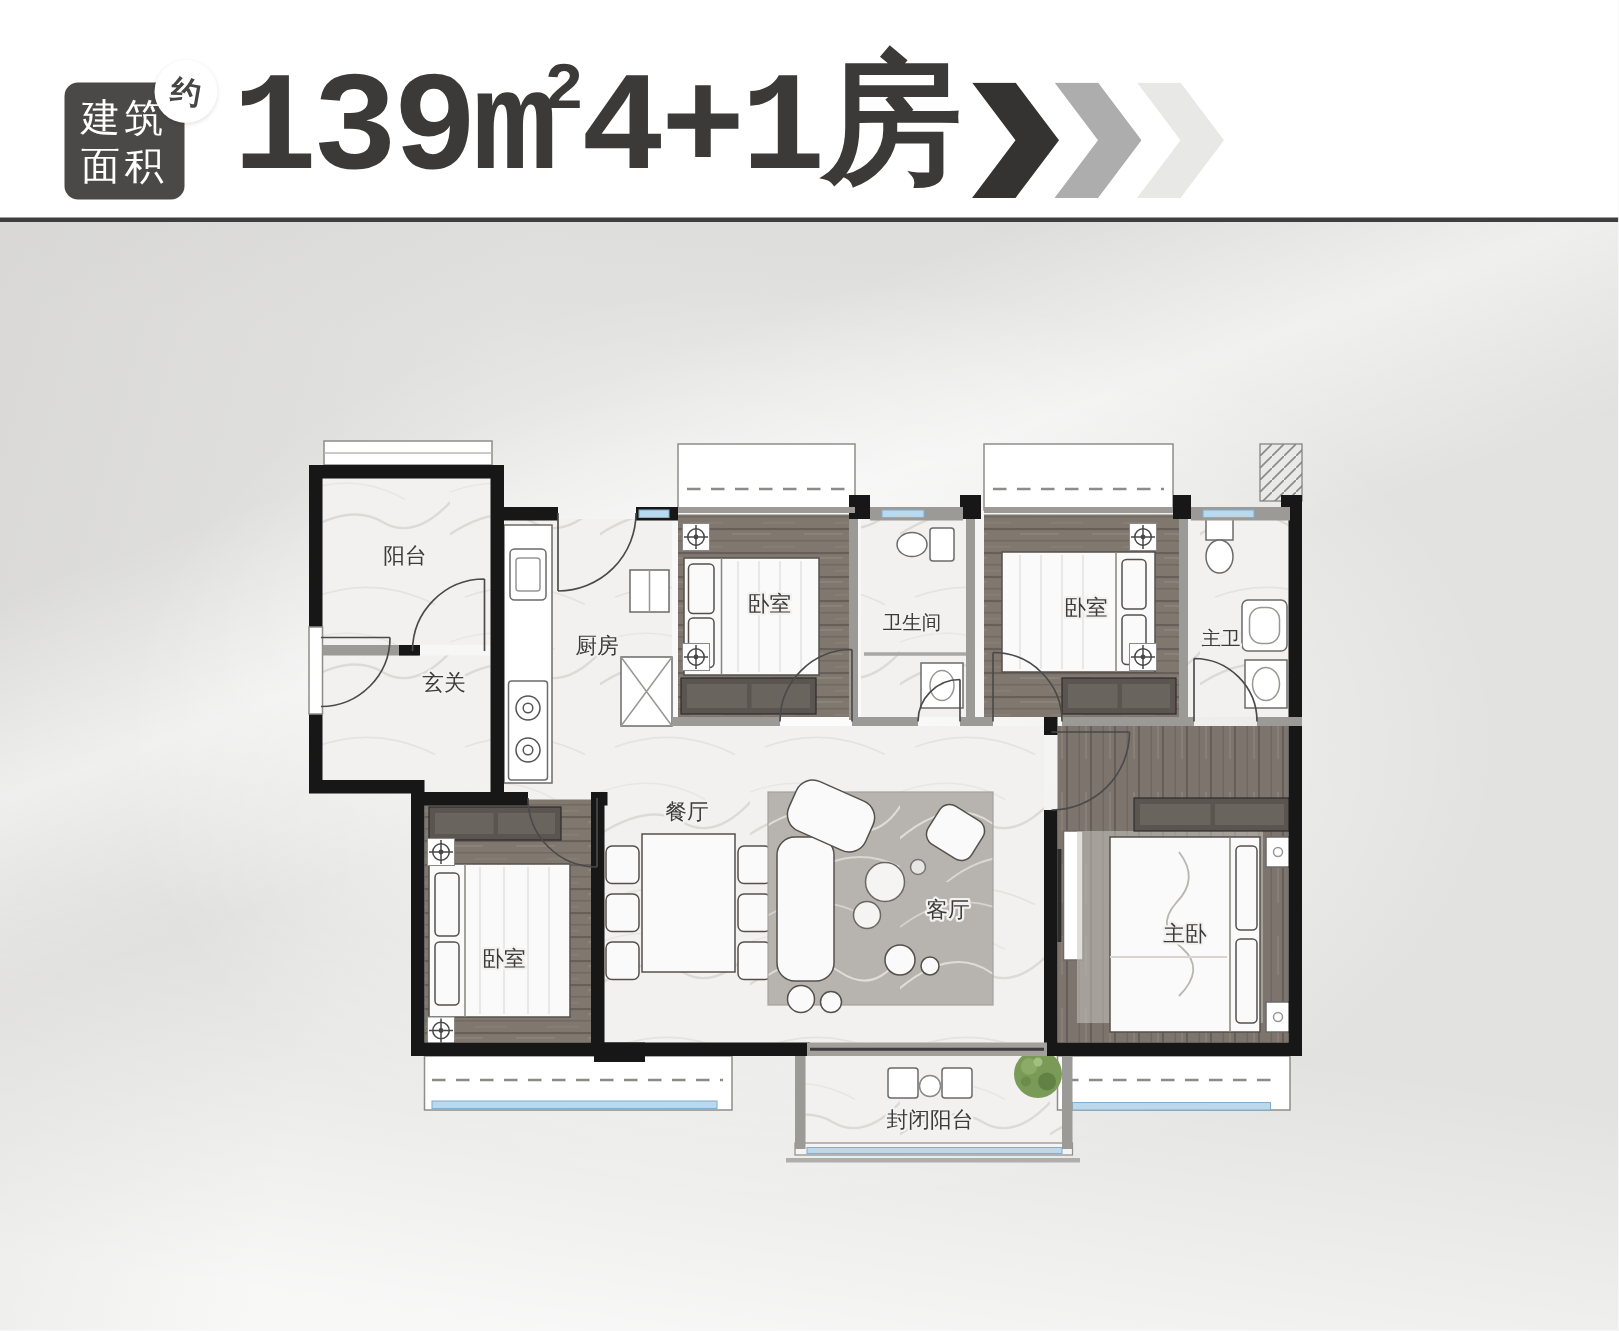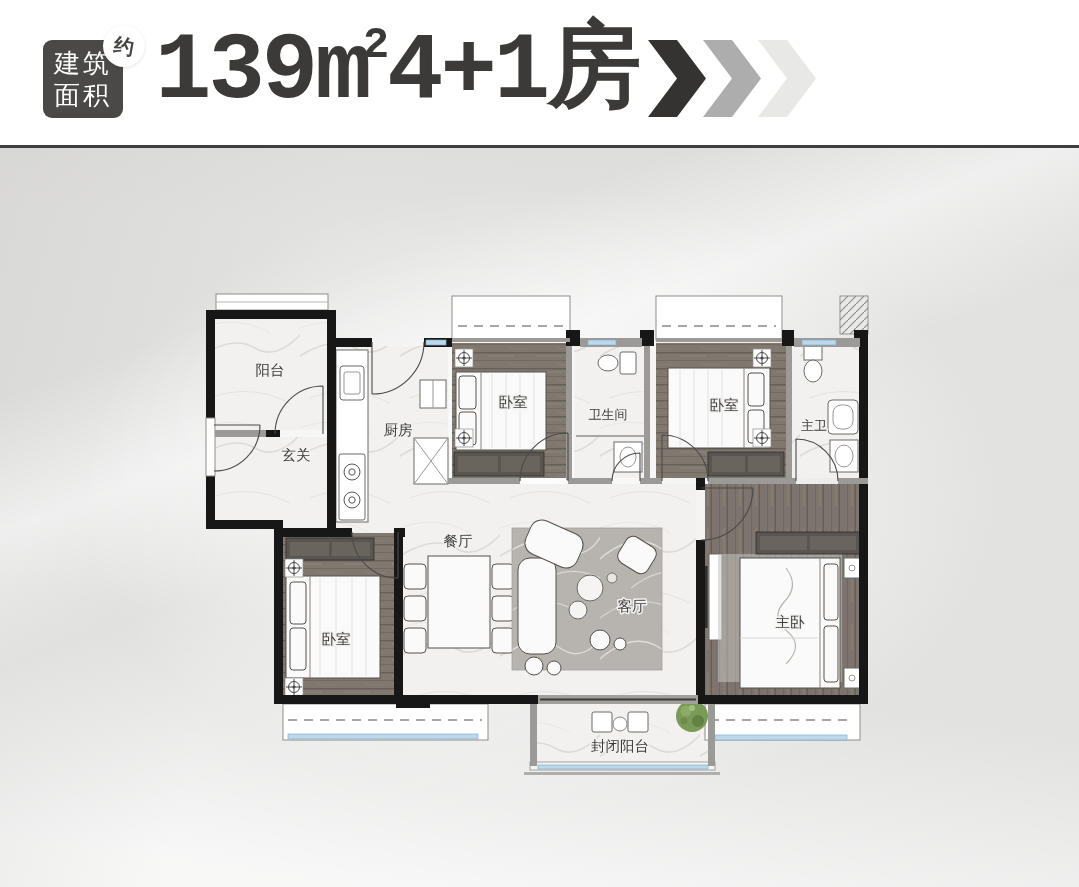--- a/index.html
+++ b/index.html
@@ -1,20 +1,20 @@
 <!DOCTYPE html>
 <html><head>
 <meta charset="utf-8">
 <style>
   html,body{margin:0;padding:0;background:#ffffff;}
   .stage{position:relative;width:1079px;height:887px;overflow:hidden;background:#ffffff;
          font-family:"Liberation Sans", sans-serif;}
 
   
-  .header{position:absolute;left:0;top:0;width:1079px;height:145px;background:#ffffff;}
+  .header{position:absolute;left:0;top:15px;width:1079px;height:145px;background:#ffffff;}
   .area-badge{position:absolute;left:43px;top:40px;width:80px;height:78px;background:#4a4947;
               border-radius:9px;display:flex;flex-direction:column;align-items:center;justify-content:center;}
   .area-badge div{color:#ffffff;font-size:26px;line-height:32px;letter-spacing:3px;font-weight:500;}
   .approx-circle{position:absolute;left:103px;top:25px;width:42px;height:42px;background:#ffffff;
                  border-radius:50%;display:flex;align-items:center;justify-content:center;
                  box-shadow:0 1px 3px rgba(0,0,0,.12);}
   .approx-circle span{font-size:20px;font-weight:bold;color:#454543;transform:rotate(10deg);display:block;}
   .page-title{position:absolute;left:155px;top:2px;font-family:Liberation Mono, monospace;
               font-weight:bold;font-size:94px;color:#3b3a38;letter-spacing:-3px;white-space:nowrap;}
   .page-title .sup{font-size:44px;position:relative;top:-40px;letter-spacing:0;margin-left:-6px;margin-right:-2px;}

